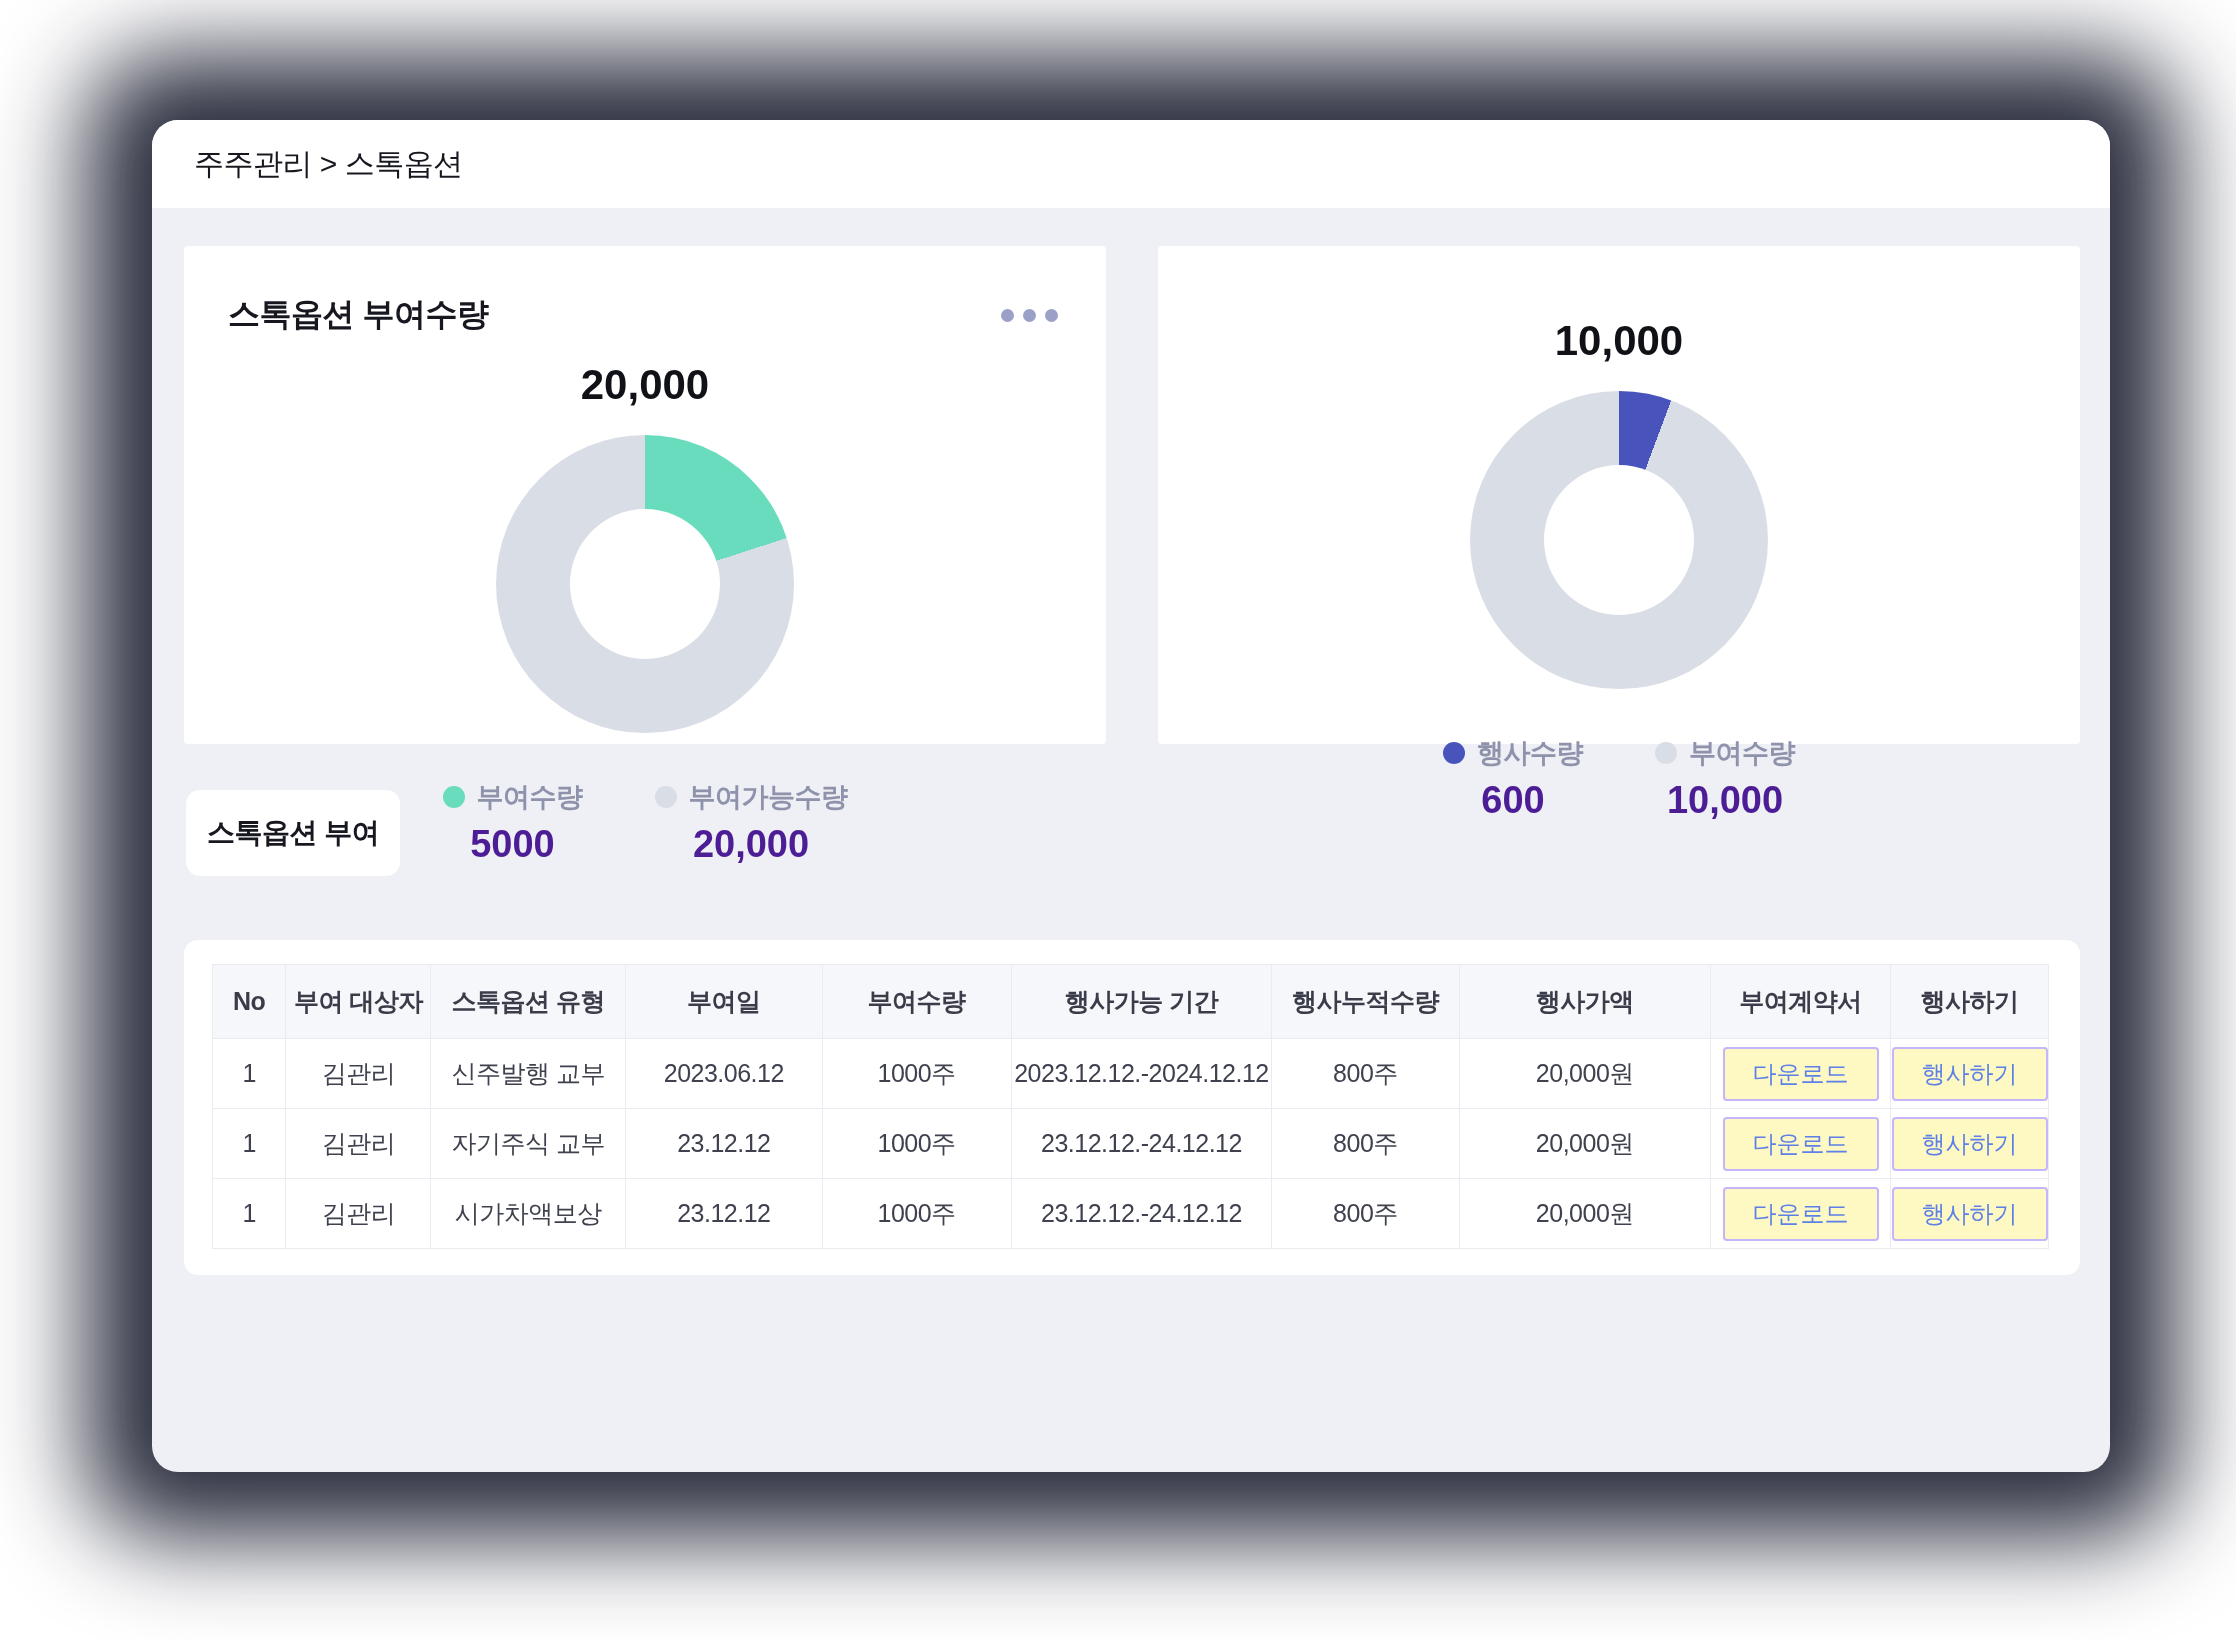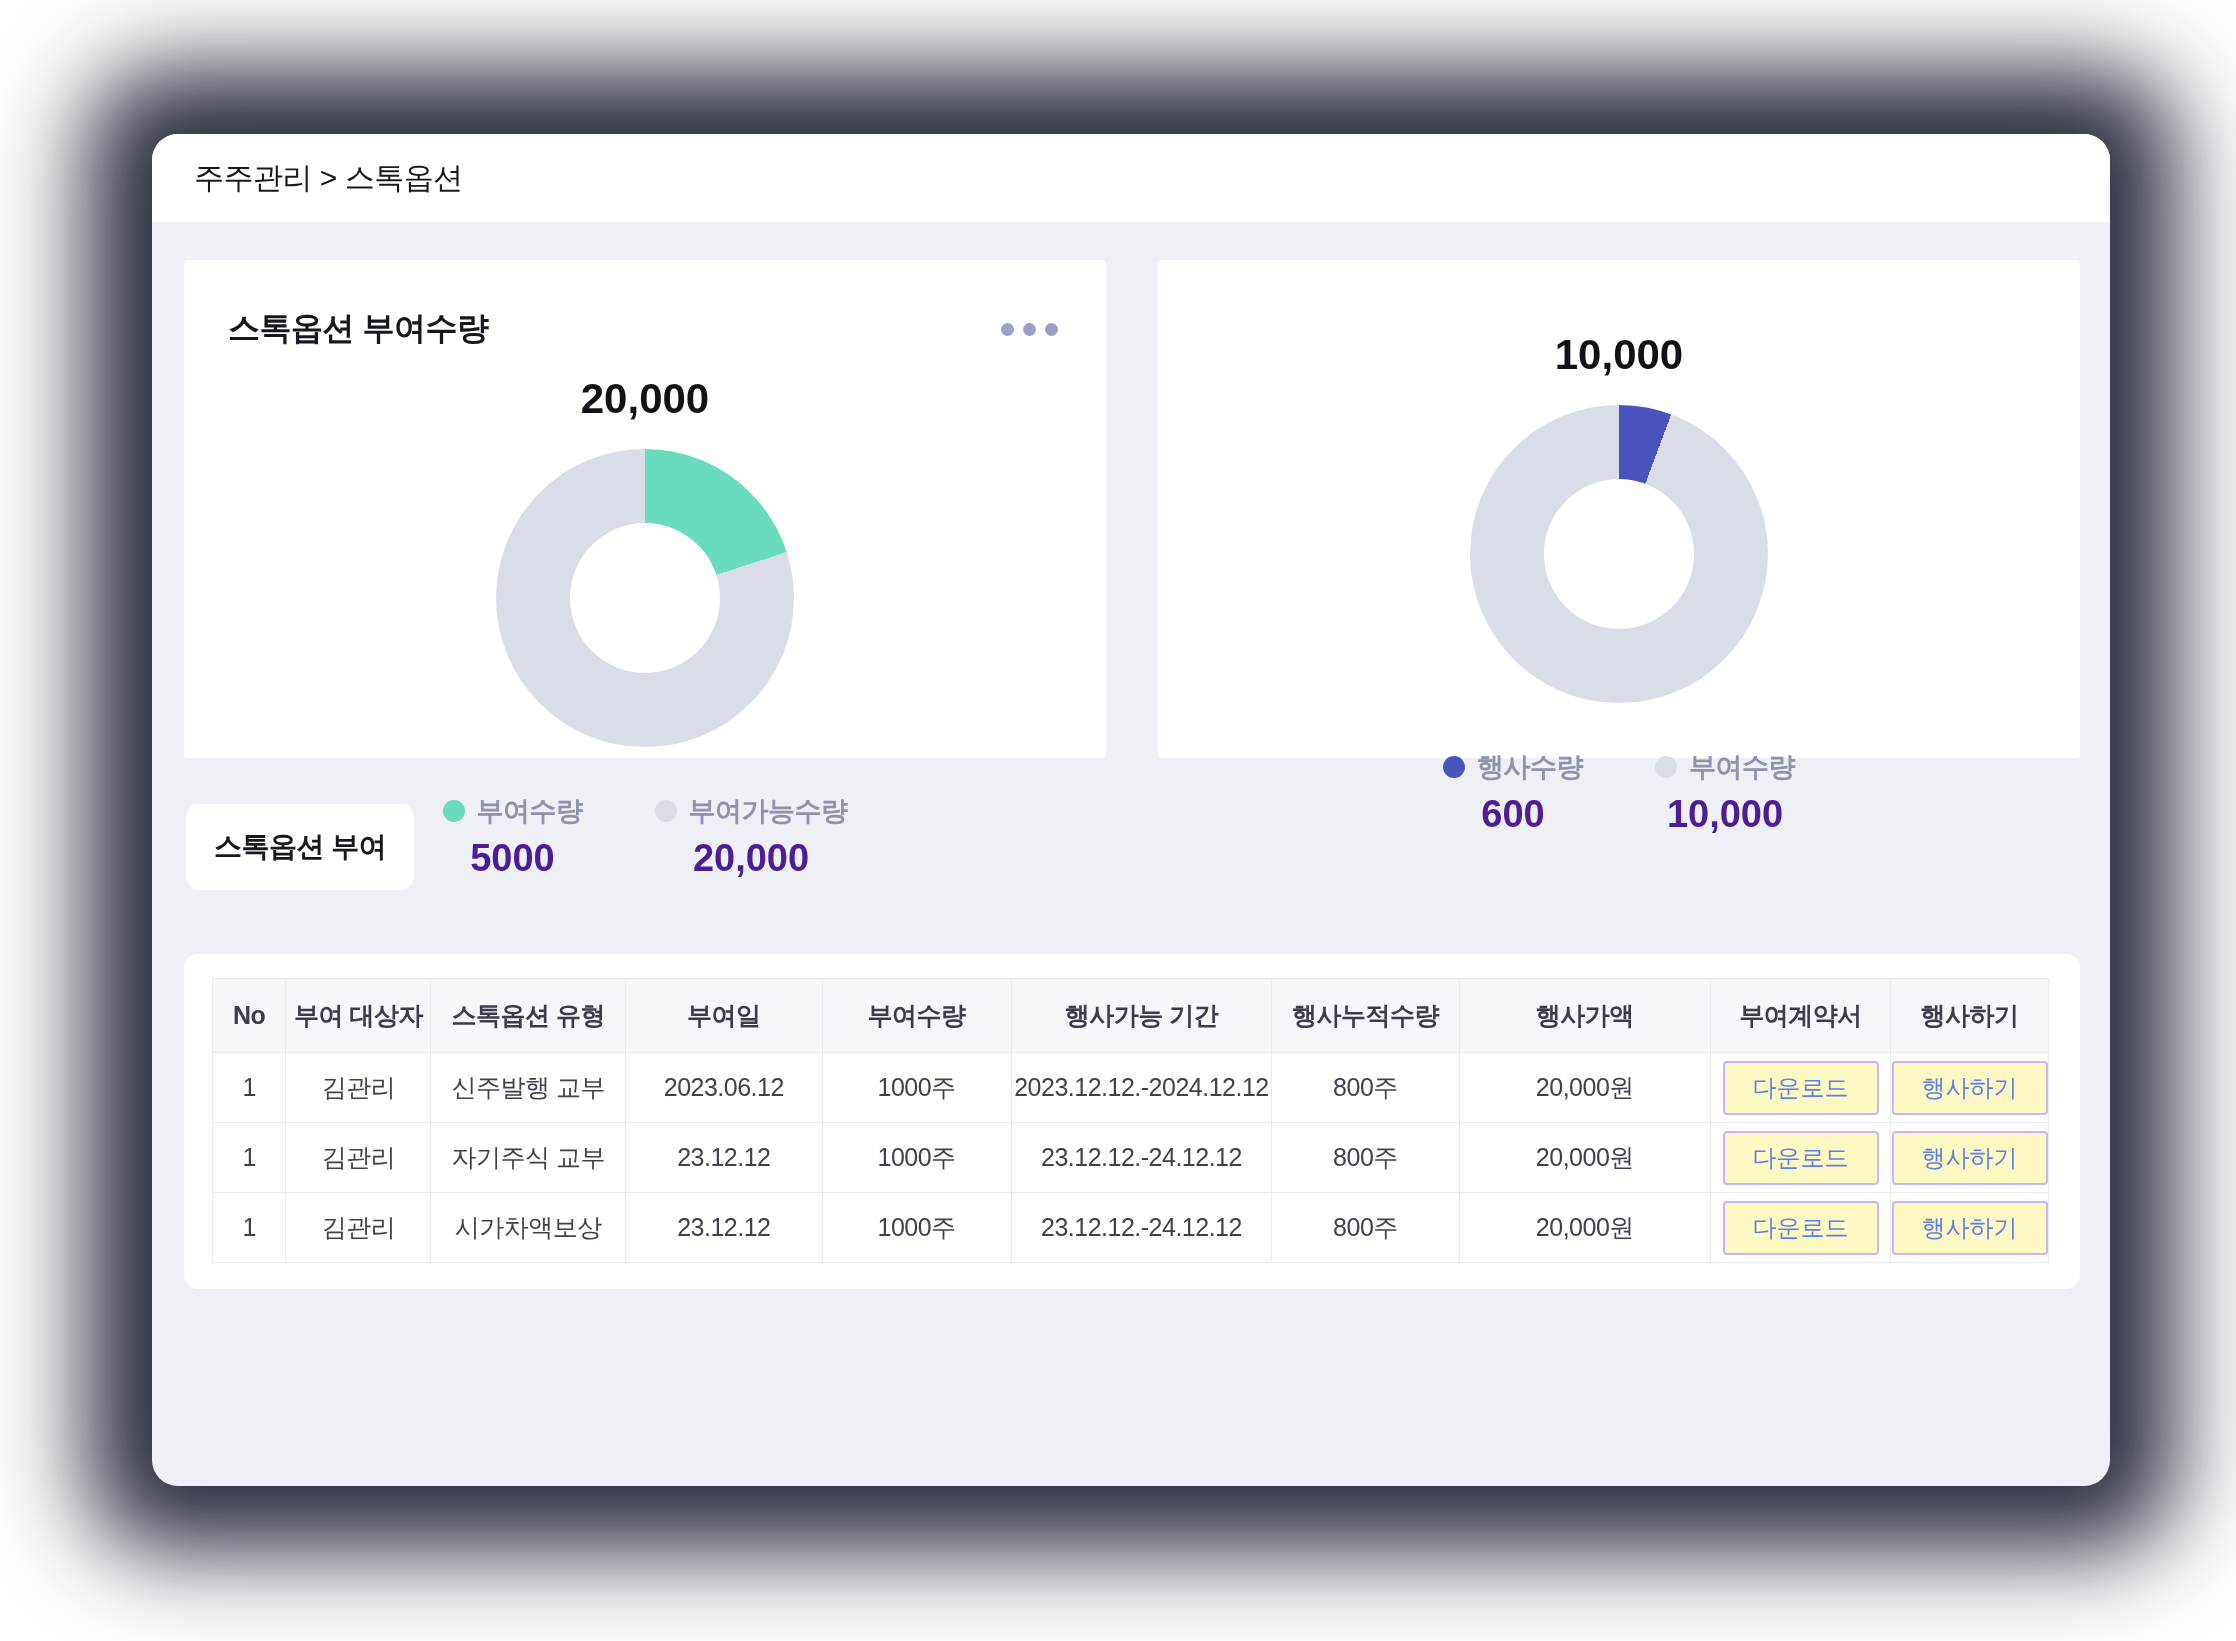--- a/index.html
+++ b/index.html
@@ -5,21 +5,21 @@
   * { margin:0; padding:0; box-sizing:border-box; }
   html,body { width:2236px; height:1641px; }
   body {
     background:#ffffff;
     font-family:"Liberation Sans", sans-serif;
     position:relative;
     overflow:hidden;
   }
   .panel {
     position:absolute;
-    left:152px; top:134px;
+    left:152px; top:120px;
     width:1958px; height:1352px;
     border-radius:26px;
     background:#eef0f5;
     box-shadow:0 0 95px 65px rgba(24,27,44,0.92);
     overflow:hidden;
     display:flex;
     flex-direction:column;
   }
   .breadcrumb-bar {
     background:#ffffff;
@@ -128,21 +128,21 @@
     margin-top:8px;
     font-size:38px;
     font-weight:700;
     color:#4c1d95;
   }
   .grant-chip {
     display:inline-block;
     margin:46px 0 0 2px;
     background:#ffffff;
     border-radius:14px;
-    padding:24px 28px;
+    padding:24px 21px;
     font-size:28px;
     font-weight:600;
     color:#17181f;
     letter-spacing:-0.5px;
     cursor:pointer;
   }
   .table-card {
     background:#ffffff;
     border-radius:14px;
     margin-top:64px;

